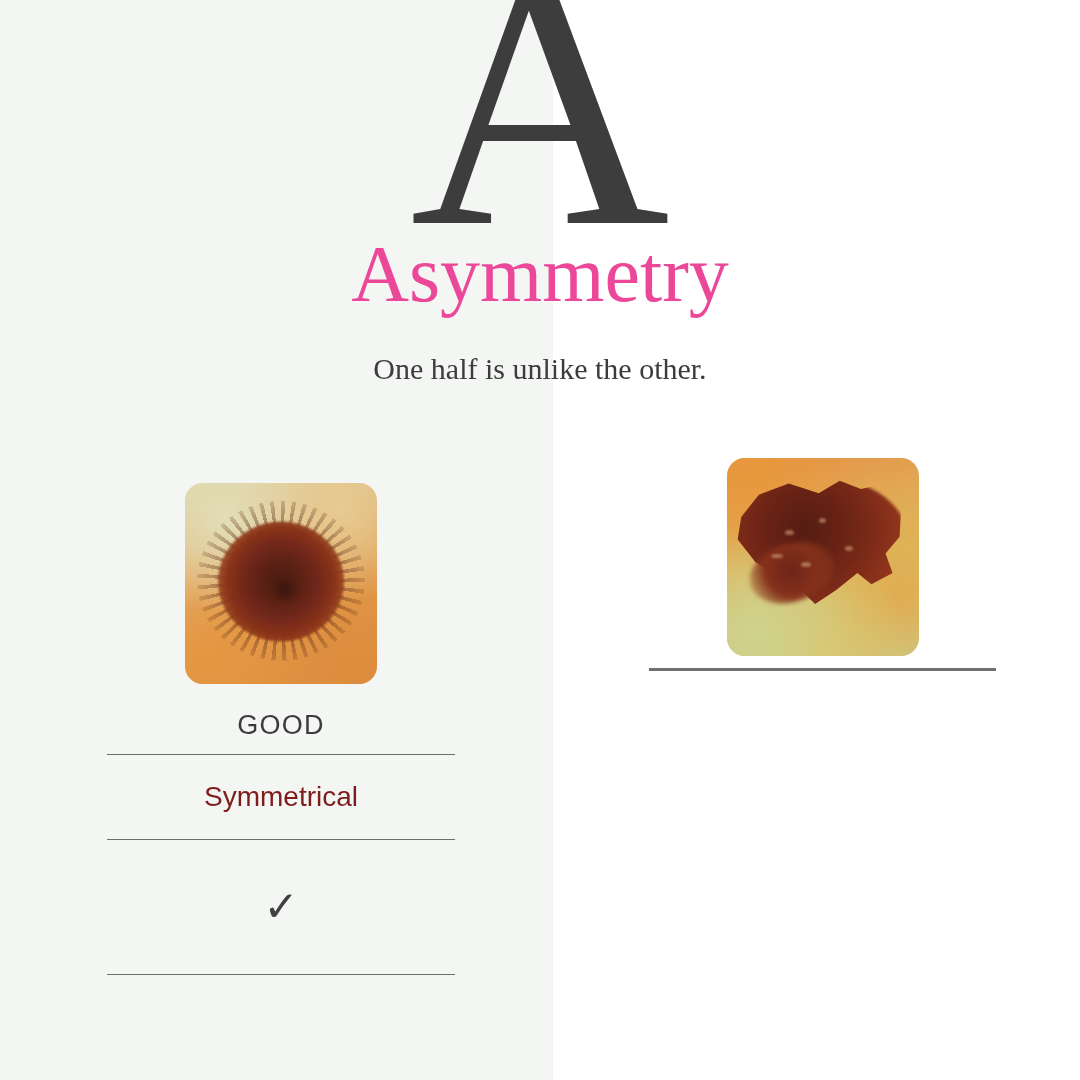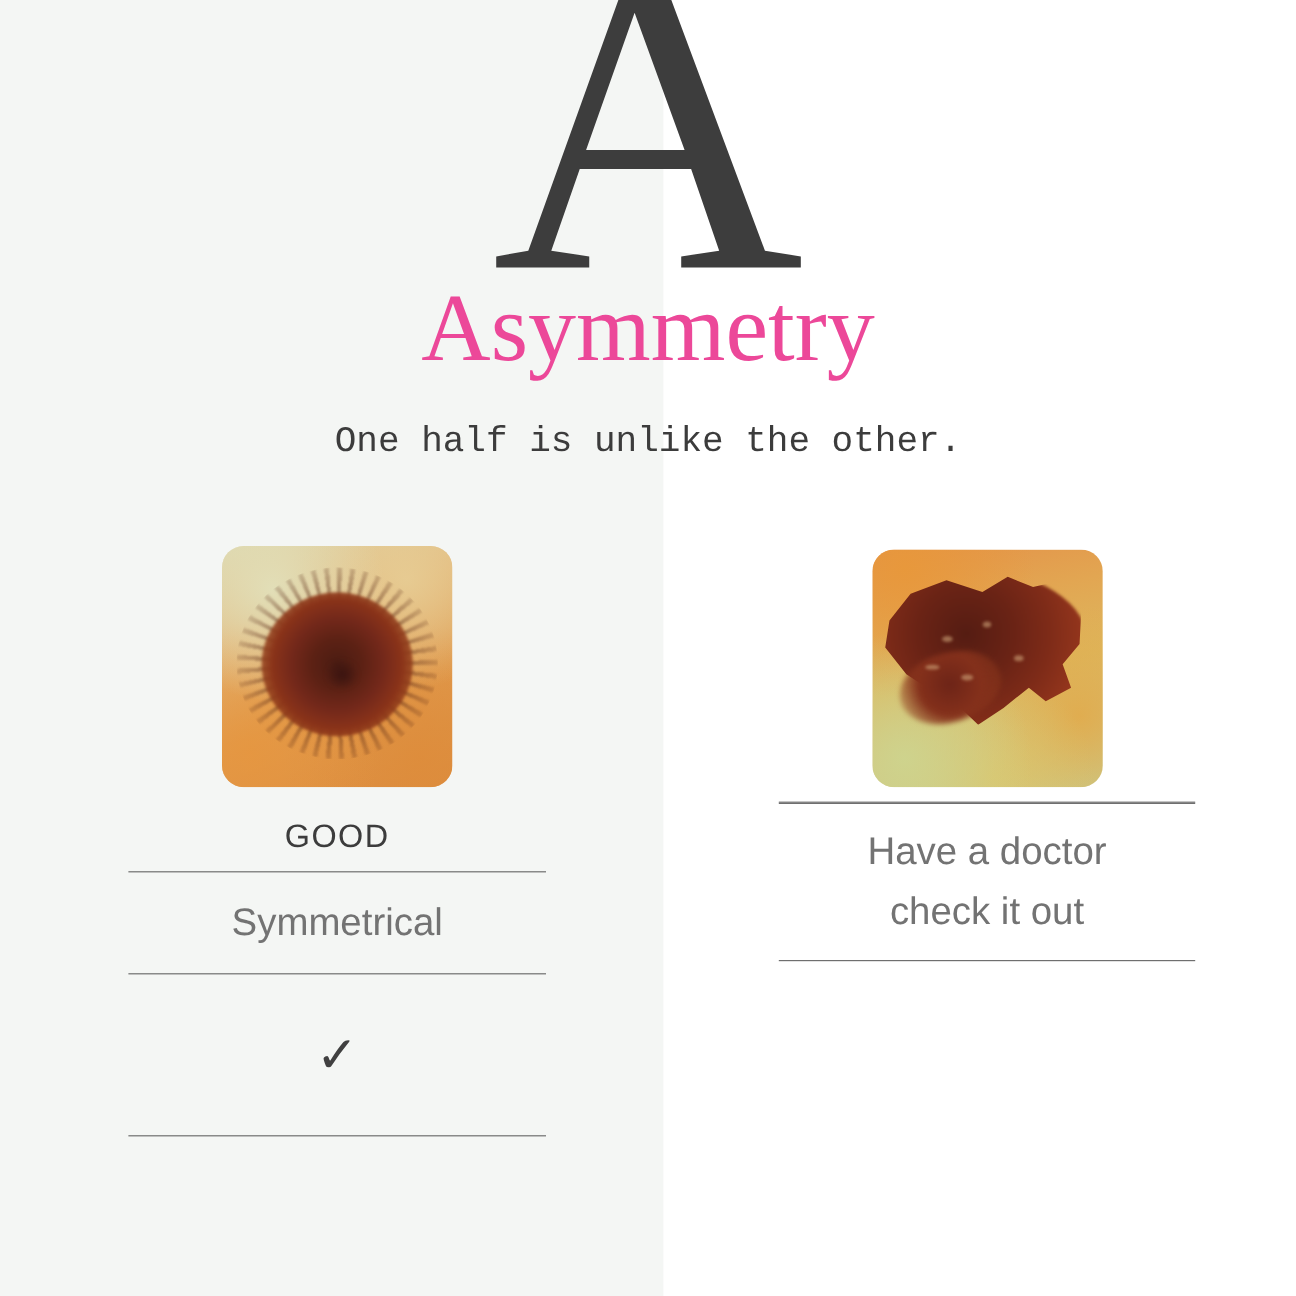--- a/index.html
+++ b/index.html
@@ -65,33 +65,33 @@
     color: #ec4899;
     white-space: nowrap;
   }
 
   .hero-subtitle {
     position: absolute;
     left: 0;
     top: 351px;
     width: 1080px;
     text-align: center;
-    font-family: Liberation Mono, monospace;
+    font-family: Liberation Serif, serif;
     font-size: 30px;
     line-height: 1.2;
     color: #3c3c3c;
     white-space: nowrap;
   }
 
   
   .column {
     position: absolute;
     top: 455px;
   }
-  .column.good  { left: 107px; width: 348px; }
+  .column.good  { left: 107px; width: 348px; margin-top: 28px; }
   .column.bad   { left: 649px; width: 347px; }
 
   .thumb-wrap {
     height: 213px;
     display: flex;
     align-items: flex-start;
     justify-content: center;
   }
   .thumb {
     width: 192px;
@@ -206,22 +206,22 @@
     line-height: 58px;
   }
   .divider {
     height: 1px;
     background: #6f6f6f;
     width: 100%;
   }
   .cell {
     text-align: center;
     font-family: "Liberation Sans", sans-serif;
-    font-size: 32px;
-    color: #737373;
+    font-size: 28px;
+    color: #7f1d1d;
     line-height: 1.56;
     display: flex;
     align-items: center;
     justify-content: center;
   }
   .cell.one-line { height: 84px; }
   .cell.two-line { height: 130px; }
   .cell.check {
     height: 134px;
     font-size: 42px;
@@ -283,24 +283,18 @@
         <div class="speck" style="left:44px;top:96px;width:12px;height:4px;"></div>
       </div>
     </div>
 
 
     <div class="divider"></div>
 
 
     <div class="divider"></div>
 
-    <div class="cell two-line">
-      <div>
-        <div>Have a doctor</div>
-        <div>check it out</div>
-      </div>
-    </div>
 
     <div class="divider"></div>
 
   </div>
 
 </div>
 
 </body></html>

